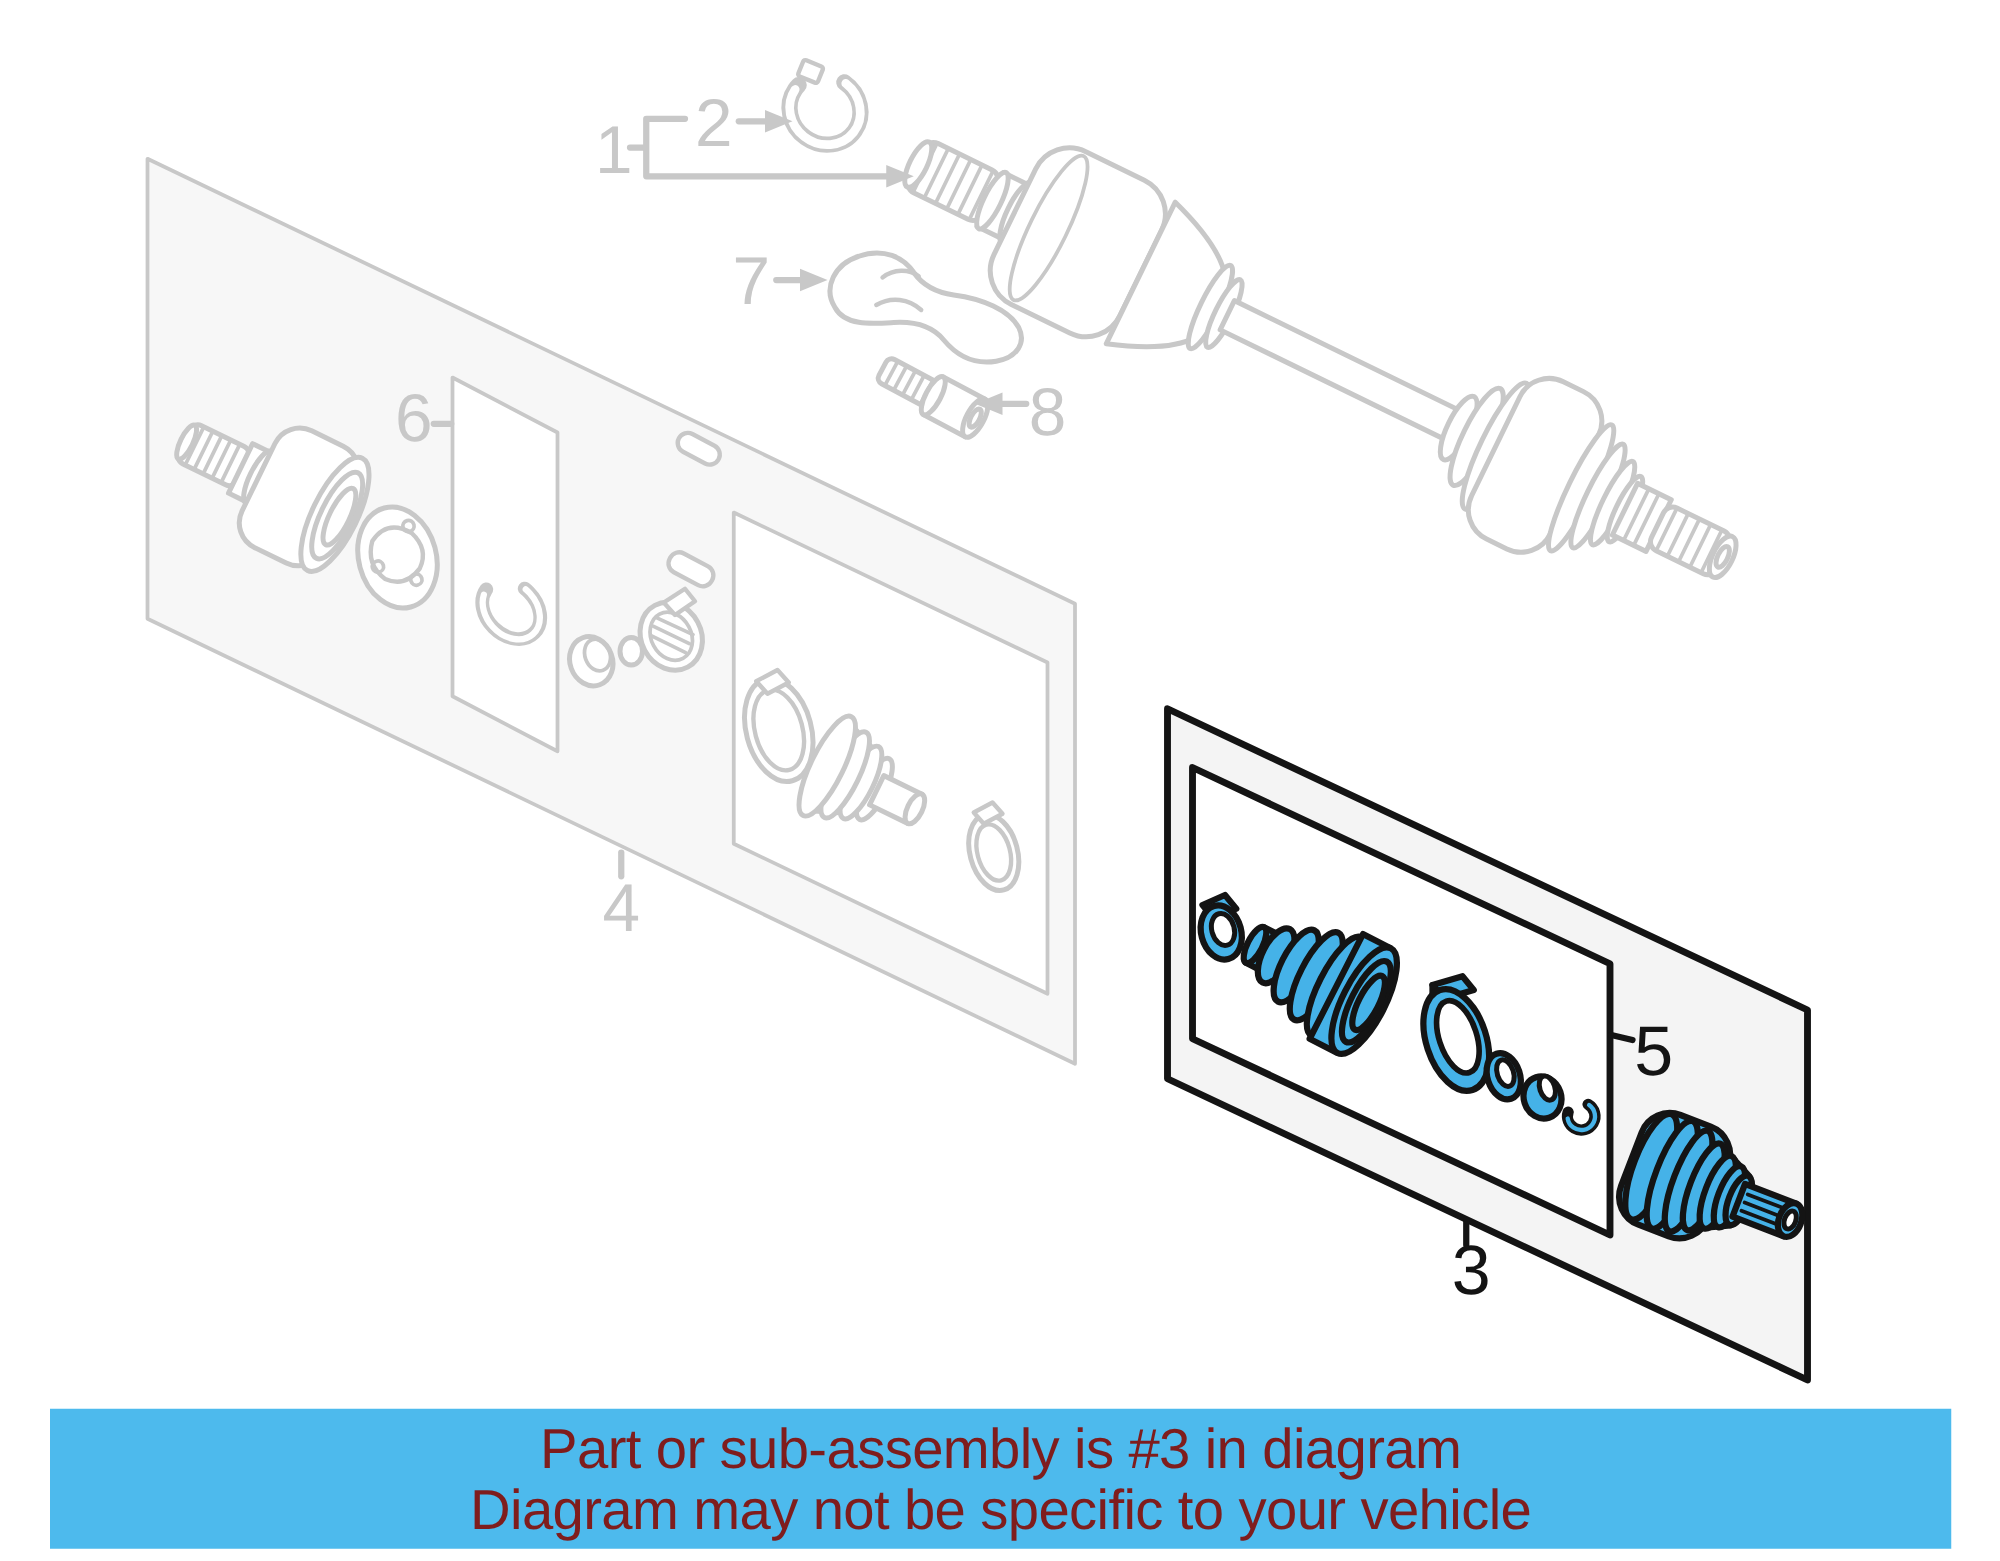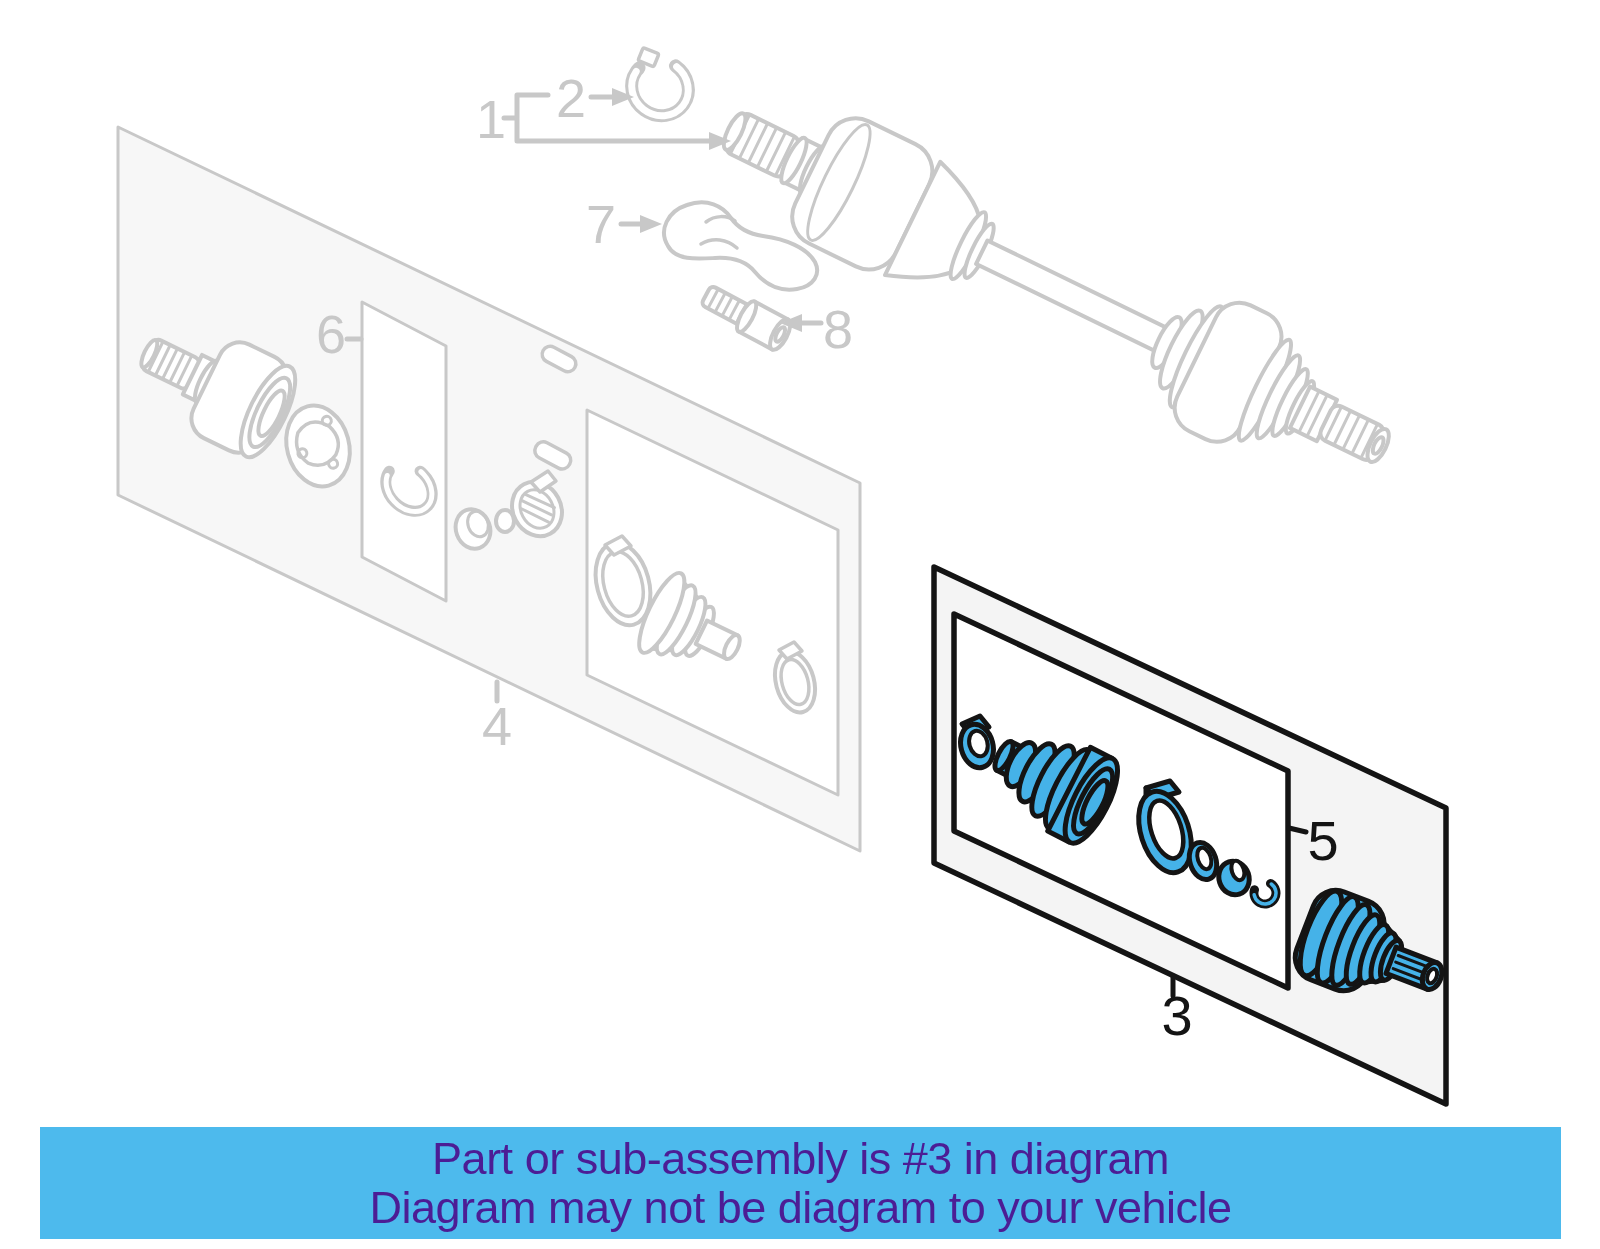--- a/index.html
+++ b/index.html
@@ -1,21 +1,21 @@
 <!DOCTYPE html>
 <html><head>
 <meta charset="utf-8">
 <style>
   html,body{margin:0;padding:0;background:#fff;}
   .stage{position:relative;width:1600px;height:1249px;background:#fff;overflow:hidden;
          font-family:"Liberation Sans",sans-serif;}
   .stage svg{position:absolute;left:0;top:0;}
   .banner{position:absolute;left:40px;top:1127px;width:1521px;height:112px;background:#4dbaed;
           display:flex;flex-direction:column;justify-content:center;align-items:center;
-          color:#4c1d95;font-size:45px;line-height:49px;letter-spacing:-0.5px;text-align:center;}
+          color:#7f1d1d;font-size:45px;line-height:49px;letter-spacing:-0.5px;text-align:center;}
   text.glabel{fill:#c8c8c8;font-size:54px;font-family:"Liberation Sans",sans-serif;}
   text.blabel{fill:#141414;font-size:56px;font-family:"Liberation Sans",sans-serif;}
 </style>
 </head>
 <body>
 
 <div class="stage">
 <svg width="1600" height="1249" viewBox="0 0 1600 1249">
 
   <g stroke="#c8c8c8" fill="none" stroke-width="4" stroke-linejoin="round" stroke-linecap="round">
@@ -251,15 +251,15 @@
       <path d="M1173,976 L1173,996"></path>
     </g>
   </g>
 
   <text class="blabel" x="1323" y="860" text-anchor="middle">5</text>
   <text class="blabel" x="1177" y="1035" text-anchor="middle">3</text>
 </svg>
 
   <div class="banner">
     <div>Part or sub-assembly is #3 in diagram</div>
-    <div>Diagram may not be diagram to your vehicle</div>
+    <div>Diagram may not be specific to your vehicle</div>
   </div>
 </div>
 
 </body></html>

